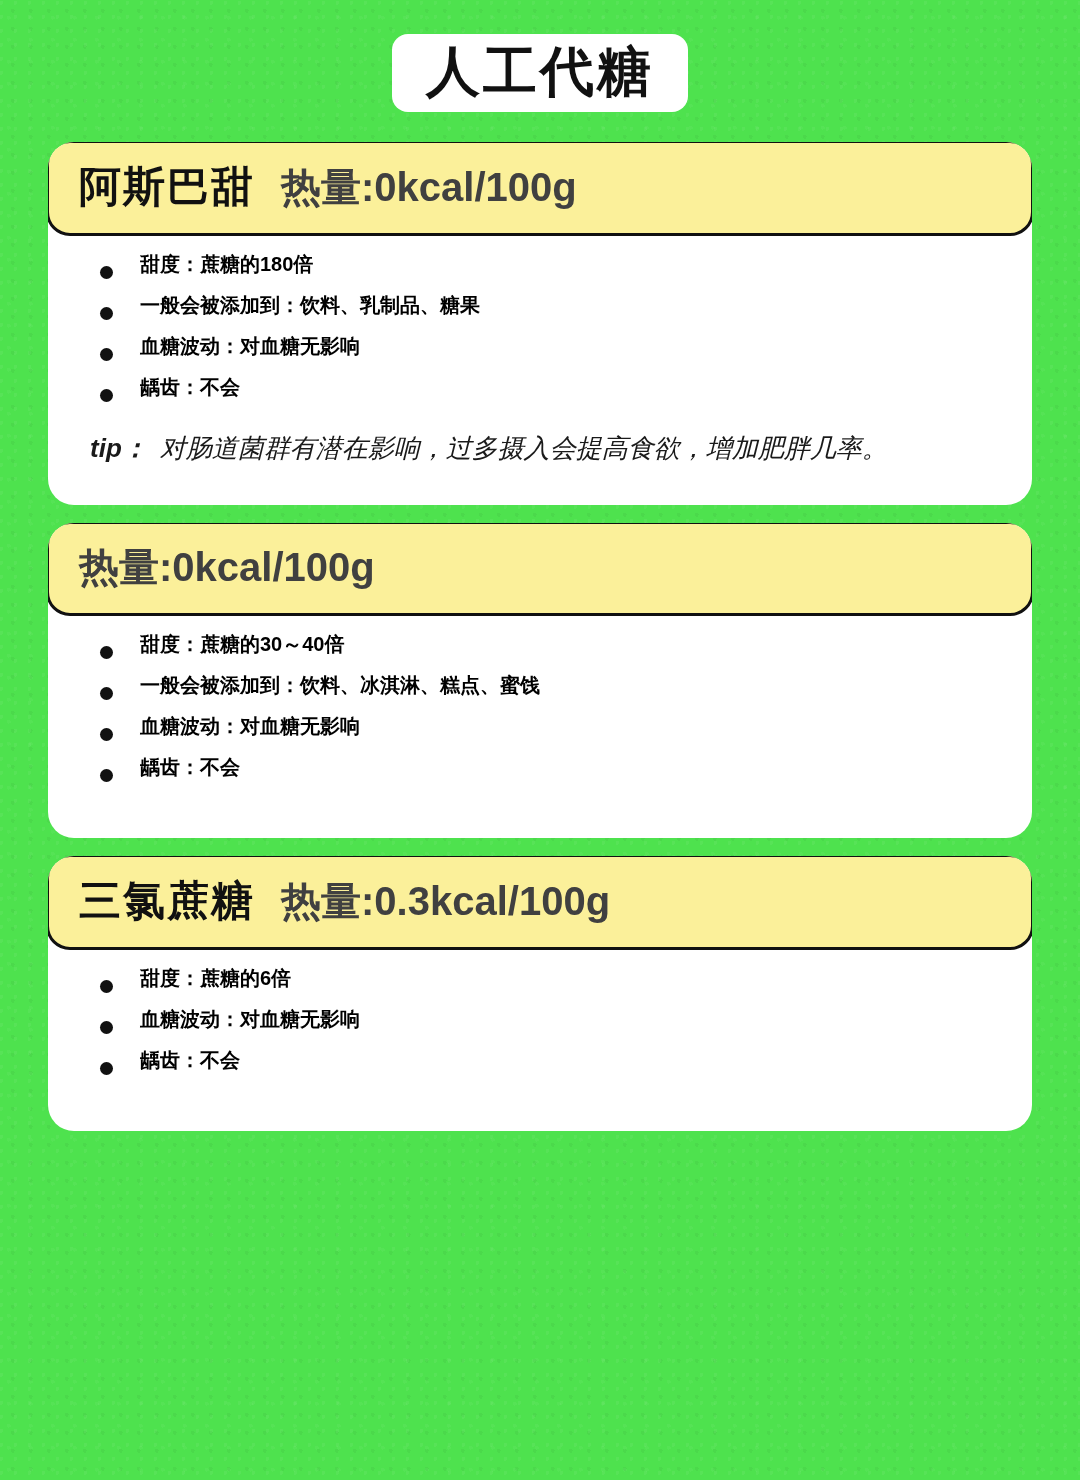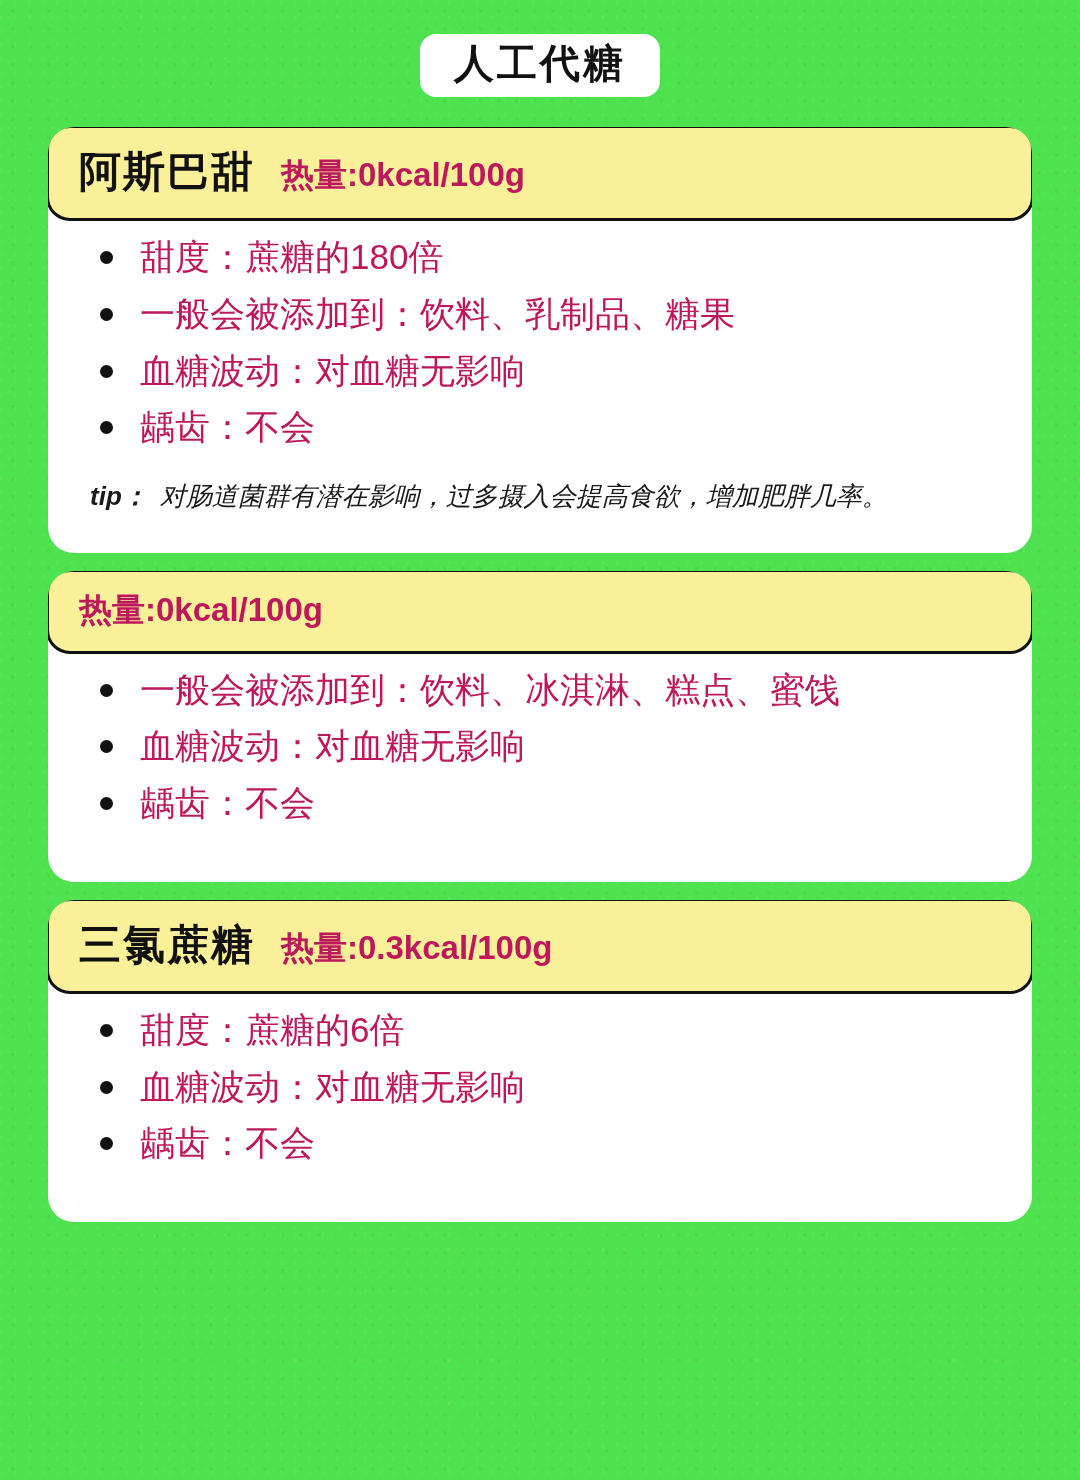--- a/index.html
+++ b/index.html
@@ -28,21 +28,21 @@
 
   .page-title-wrap {
     position: relative;
     text-align: center;
     padding-top: 34px;
   }
   .page-title {
     display: inline-block;
     background: #ffffff;
     color: #111111;
-    font-size: 40px;
+    font-size: 54px;
     font-weight: bold;
     letter-spacing: 3px;
     padding: 8px 34px 12px 34px;
     border-radius: 16px;
     line-height: 1.08;
   }
 
   .cards {
     position: relative;
     margin: 30px 48px 0 48px;
@@ -69,42 +69,43 @@
     box-sizing: border-box;
   }
   .card-name {
     font-size: 42px;
     font-weight: bold;
     color: #111111;
     letter-spacing: 2px;
     white-space: nowrap;
   }
   .card-calorie {
-    font-size: 33px;
+    font-size: 40px;
     font-weight: bold;
-    color: #be185d;
+    color: #404040;
     white-space: nowrap;
   }
 
   .card-body {
     padding: 18px 34px 0 34px;
   }
 
   ul.facts {
     list-style: none;
     margin: 0;
     padding: 0;
   }
   ul.facts li {
     position: relative;
-    font-size: 35px;
-    color: #be185d;
+    font-size: 20px;
+    color: #000000;
     line-height: 1.05;
     padding: 0 0 20px 58px;
     white-space: nowrap;
+    font-weight: bold;
   }
   ul.facts li::before {
     content: "";
     position: absolute;
     left: 18px;
     top: 12px;
     width: 13px;
     height: 13px;
     background: #111111;
     border-radius: 50%;
@@ -151,20 +152,21 @@
       </div>
     </div>
   </div>
 
   <div class="card">
     <div class="card-header">
       <span class="card-calorie">热量:0kcal/100g</span>
     </div>
     <div class="card-body">
       <ul class="facts">
+        <li>甜度：蔗糖的30～40倍</li>
         <li>一般会被添加到：饮料、冰淇淋、糕点、蜜饯</li>
         <li>血糖波动：对血糖无影响</li>
         <li>龋齿：不会</li>
       </ul>
     </div>
   </div>
 
   <div class="card">
     <div class="card-header">
       <span class="card-name">三氯蔗糖</span>

